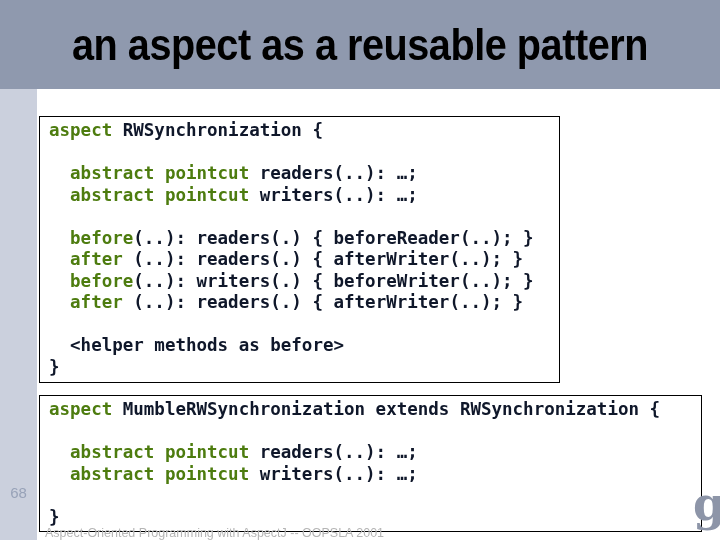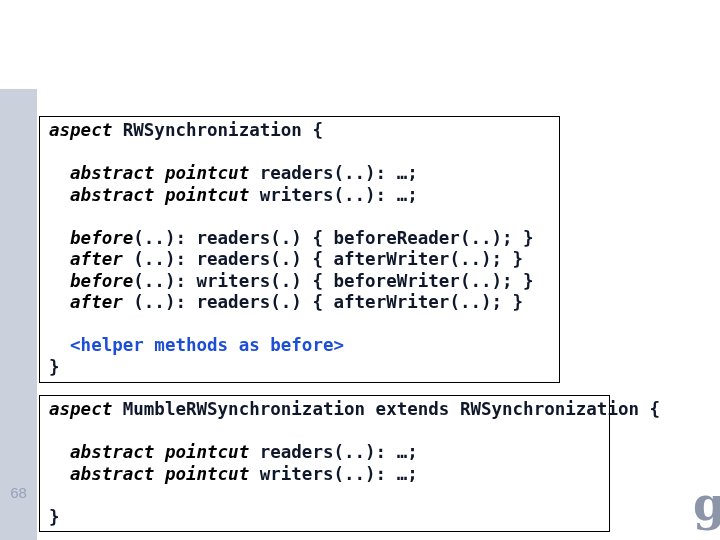--- a/index.html
+++ b/index.html
@@ -42,34 +42,34 @@
     color: #98a2b8;
   }
 
   .code-box {
     position: absolute;
     background: #ffffff;
     border: 1.5px solid #000000;
     box-sizing: border-box;
   }
   .box1 { left: 39px; top: 116px; width: 521px; height: 267px; }
-  .box2 { left: 39px; top: 395px; width: 571px; height: 137px; }
+  .box2 { left: 39px; top: 395px; width: 663px; height: 137px; }
 
   .code-box pre {
     margin: 0;
     padding: 3px 0 0 9px;
     font-family: "DejaVu Sans Mono", "Liberation Mono", monospace;
     font-weight: bold;
     font-size: 17.5px;
     line-height: 21.5px;
   }
   .code-line { white-space: pre; }
-  .kw    { color: #000000; font-style: italic; }
+  .kw    { color: #4d7c0f; }
   .id    { color: #0f172a; }
-  .muted { color: #1d4ed8; }
+  .muted { color: #0f172a; }
 
   .footer {
     position: absolute; left: 45px; top: 526px;
     font-size: 12.5px;
     color: #b5b5b5;
     white-space: nowrap;
   }
 
   .watermark {
     position: absolute; left: 693px; top: 481px;
@@ -78,29 +78,33 @@
     font-size: 46px;
     color: #8d95a8;
     line-height: 1;
   }
 </style>
 </head>
 <body>
 
 <div class="slide">
 
+  <div class="header">
+    <h1 class="title">an aspect as a reusable pattern</h1>
+  </div>
 
   <div class="left-strip"></div>
 
   <div class="page-number">68</div>
 
   <div class="code-box box1">
     <pre><div class="code-line"><span class="kw">aspect</span><span class="id"> RWSynchronization {</span></div><div class="code-line">&nbsp;</div><div class="code-line"><span class="kw">  abstract pointcut</span><span class="id"> readers(..): …;</span></div><div class="code-line"><span class="kw">  abstract pointcut</span><span class="id"> writers(..): …;</span></div><div class="code-line">&nbsp;</div><div class="code-line"><span class="kw">  before</span><span class="id">(..): readers(.) { beforeReader(..); }</span></div><div class="code-line"><span class="kw">  after</span><span class="id"> (..): readers(.) { afterWriter(..); }</span></div><div class="code-line"><span class="kw">  before</span><span class="id">(..): writers(.) { beforeWriter(..); }</span></div><div class="code-line"><span class="kw">  after</span><span class="id"> (..): readers(.) { afterWriter(..); }</span></div><div class="code-line">&nbsp;</div><div class="code-line"><span class="muted">  &lt;helper methods as before&gt;</span></div><div class="code-line"><span class="id">}</span></div></pre>
   </div>
 
   <div class="code-box box2">
     <pre><div class="code-line"><span class="kw">aspect</span><span class="id"> MumbleRWSynchronization extends RWSynchronization {</span></div><div class="code-line">&nbsp;</div><div class="code-line"><span class="kw">  abstract pointcut</span><span class="id"> readers(..): …;</span></div><div class="code-line"><span class="kw">  abstract pointcut</span><span class="id"> writers(..): …;</span></div><div class="code-line">&nbsp;</div><div class="code-line"><span class="id">}</span></div></pre>
   </div>
 
+  <div class="footer">Aspect-Oriented Programming with AspectJ -- OOPSLA 2001</div>
 
   <div class="watermark">g</div>
 
 </div>
 
 </body></html>

